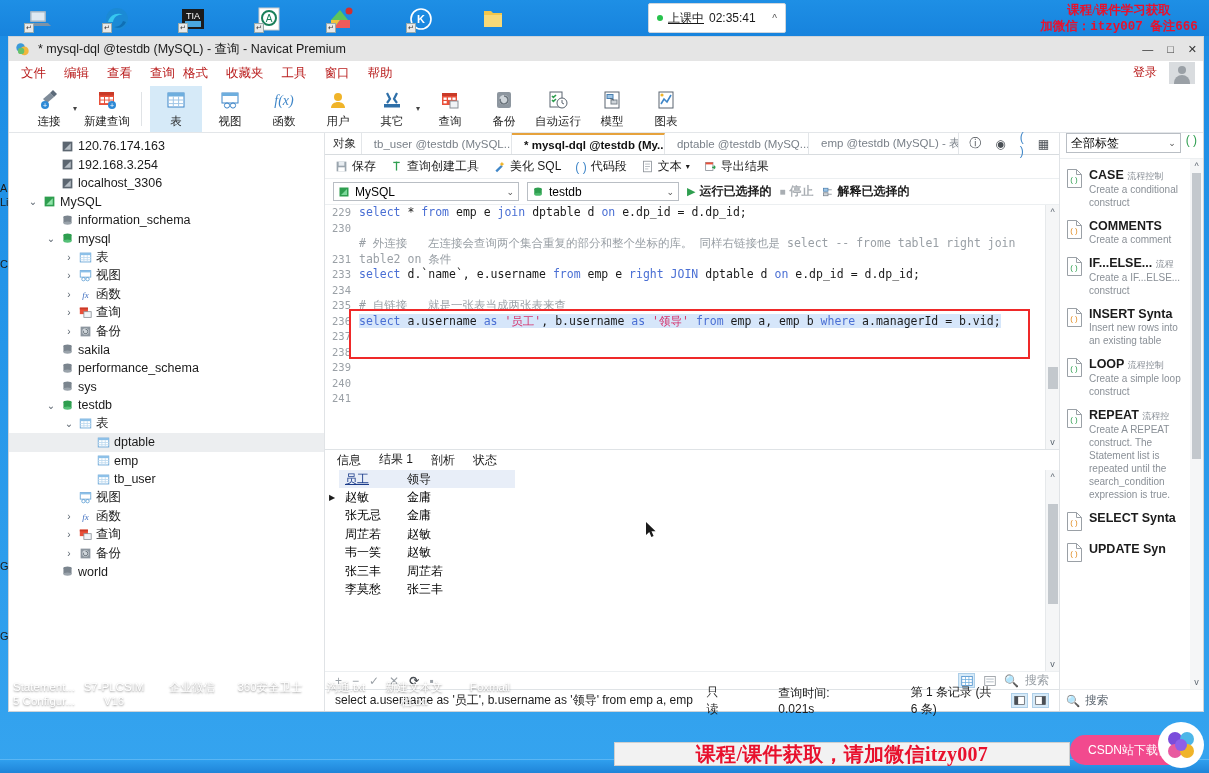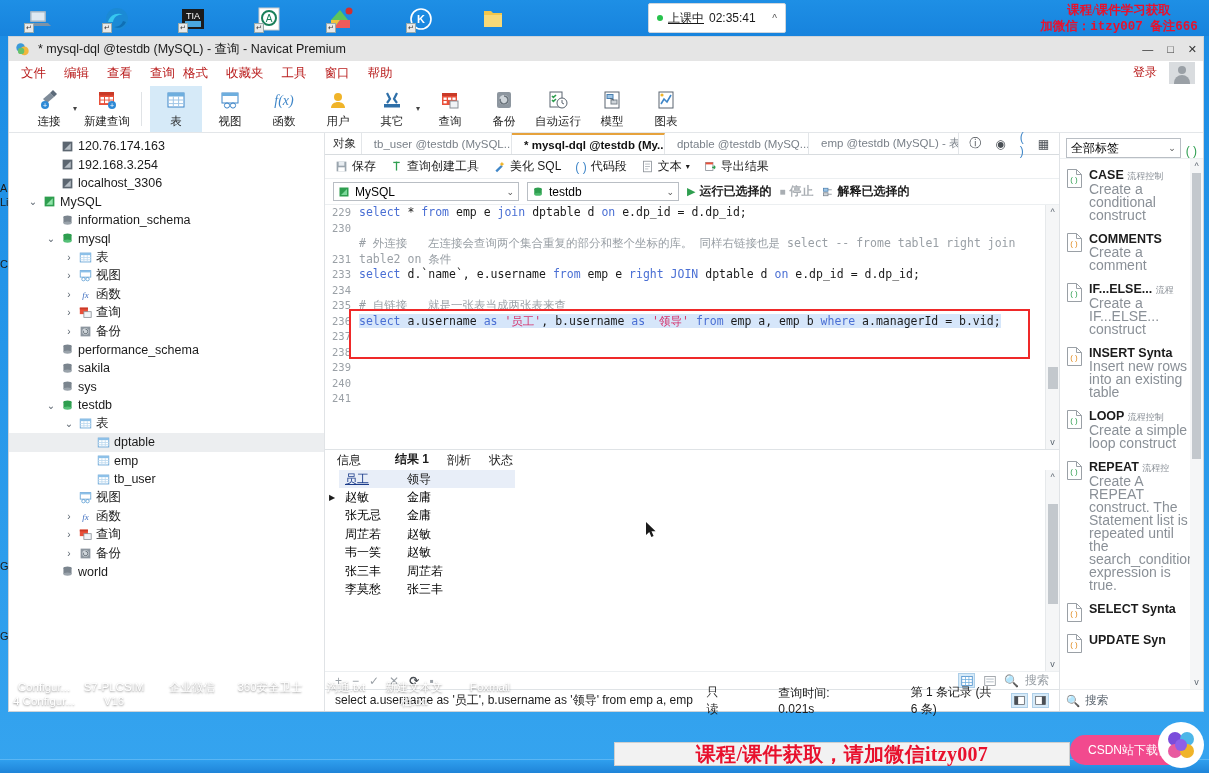--- a/index.html
+++ b/index.html
@@ -151,21 +151,21 @@
   #escroll .up, #escroll .dn { position:absolute; left:0; width:13px; height:14px;
             text-align:center; font-size:9px; color:#5c6670; line-height:14px; }
   #escroll .up { top:0; } #escroll .dn { bottom:0; }
   #escroll .thumb { position:absolute; left:2px; top:162px; width:10px; height:22px;
             background:#c3c8cd; }
   
   #results { height:262px; border-top:1px solid #dfe3e6; display:flex; flex-direction:column;
              background:#fff; }
   #restabs { height:20px; display:flex; align-items:center; gap:18px; padding:0 12px;
              font-size:12px; color:#1b1b1b; }
-  #restabs .rt.active { border-bottom:2px solid #ffffff; font-weight:bold;margin-left:16px; }
+  #restabs .rt.active { border-bottom:2px solid #ffffff; font-weight:normal; }
   #gridwrap { flex:1; display:flex; min-height:0; }
   #grid { flex:1; font-size:12px; overflow:hidden; }
   .ghead { display:flex; height:18px; }
   .ghead .gc { padding:0 6px; display:flex; align-items:center; }
   .ghead .gc.c0 { width:62px; color:#1b3c8a; text-decoration:underline; background:#e8eef8;
                   margin-left:14px; }
   .ghead .gc.c1 { width:66px; color:#1b1b1b; background:#e8eef8; }
   .ghead .gc.c2 { width:48px; background:#e8eef8; }
   .grow { display:flex; height:18.5px; align-items:center; }
   .grow .marker { width:14px; text-align:center; color:#1b1b1b; font-size:8px; }
@@ -184,30 +184,30 @@
   .vbtn.on { background:#d6eaf8; border-color:#aecfe8; }
   #statusbar { height:22px; display:flex; align-items:center; padding:0 10px;
                font-size:12px; color:#1b1b1b; border-top:1px solid #dfe3e6; gap:10px; }
   #statusbar .sqltext { max-width:440px; overflow:hidden; white-space:nowrap; }
   #statusbar .ro { color:#1b1b1b; }
   #statusbar .mid { margin-left:42px; }
   #statusbar .rgt { margin-left:auto; display:flex; gap:4px; }
   
   #snippets { width:144px; border-left:1px solid #e0e3e6; display:flex;
               flex-direction:column; background:#fff; }
-  #sniptop { height:26px; display:flex; align-items:flex-end; gap:5px; padding:0 6px;
+  #sniptop { height:26px; display:flex; align-items:flex-start; gap:5px; padding:0 6px;
              border-bottom:1px solid #eceff1; }
   #sniptop .combo { flex:1; height:20px; }
   #sniplist { flex:1; overflow:hidden; position:relative; padding-top:4px; }
   .snip { display:flex; gap:6px; padding:5px 14px 5px 6px; }
   .snip .sic { width:17px; height:21px; flex:none; }
   .snip .stxt { min-width:0; }
   .snip .stitle { font-size:12.5px; font-weight:bold; color:#1b1b1b; white-space:nowrap; }
   .snip .stag { font-size:9px; color:#8a9097; font-weight:normal; }
-  .snip .sdesc { font-size:14px; color:#8a9097; line-height:13px; }
+  .snip .sdesc { font-size:10px; color:#8a9097; line-height:13px; }
   #snipscroll { position:absolute; right:0; top:0; width:13px; height:100%;
                 background:#f5f6f7; }
   #snipscroll .thumb{position:absolute;left:2px;top:14px;width:9px;height:286px;background:#c3c8cd;}
   #snipscroll .up,#snipscroll .dn{position:absolute;left:0;width:13px;height:14px;
             text-align:center;font-size:9px;color:#5c6670;line-height:14px;}
   #snipscroll .up{top:0;} #snipscroll .dn{bottom:0;}
   #snipsearch { height:22px; display:flex; align-items:center; gap:5px; padding:0 6px;
                 border-top:1px solid #eceff1; color:#5c6670; font-size:11.5px; }
   #cursor { position:absolute; left:645px; top:521px; width:12px; height:18px; }
   .sideletters { position:absolute; left:0; width:10px; color:#1b1b1b; font-size:11px; }
@@ -561,31 +561,31 @@
           <span>备份</span>
         </div>
         <div class="trow">
           <span style="width:32px;flex:none"></span>
           <span class="tw"></span>
           <svg class="ticon" viewBox="0 0 16 16">
             <ellipse cx="8" cy="3.6" rx="5" ry="1.9" fill="#7b858e"></ellipse>
             <rect x="3" y="3.6" width="10" height="7.6" fill="#7b858e"></rect>
             <ellipse cx="8" cy="11.2" rx="5" ry="1.9" fill="#9aa3ab"></ellipse>
           </svg>
-          <span>performance_schema</span>
+          <span>sakila</span>
         </div>
         <div class="trow">
           <span style="width:32px;flex:none"></span>
           <span class="tw"></span>
           <svg class="ticon" viewBox="0 0 16 16">
             <ellipse cx="8" cy="3.6" rx="5" ry="1.9" fill="#7b858e"></ellipse>
             <rect x="3" y="3.6" width="10" height="7.6" fill="#7b858e"></rect>
             <ellipse cx="8" cy="11.2" rx="5" ry="1.9" fill="#9aa3ab"></ellipse>
           </svg>
-          <span>sakila</span>
+          <span>performance_schema</span>
         </div>
         <div class="trow">
           <span style="width:32px;flex:none"></span>
           <span class="tw"></span>
           <svg class="ticon" viewBox="0 0 16 16">
             <ellipse cx="8" cy="3.6" rx="5" ry="1.9" fill="#7b858e"></ellipse>
             <rect x="3" y="3.6" width="10" height="7.6" fill="#7b858e"></rect>
             <ellipse cx="8" cy="11.2" rx="5" ry="1.9" fill="#9aa3ab"></ellipse>
           </svg>
           <span>sys</span>
@@ -1132,22 +1132,22 @@
     </div>
   </div>
 </div>
 
 <svg id="cursor" viewBox="0 0 12 18">
   <path d="M1 1 L1 14 L4.3 11 L6.4 16 L8.6 15 L6.5 10.3 L10.6 10.3 Z" fill="#1b1b1b"></path>
 </svg>
 
 <div id="bottom-icons">
     <div class="dsk" style="left: 2px;">
-      <div>Configur...</div>
-      <div>4 Configur...</div>
+      <div>Statement...</div>
+      <div>5 Configur...</div>
     </div>
     <div class="dsk" style="left: 72px;">
       <div>S7-PLCSIM</div>
       <div>V16</div>
     </div>
     <div class="dsk" style="left: 150px;">
       <div>企业微信</div>
       <div></div>
     </div>
     <div class="dsk" style="left: 228px;">

